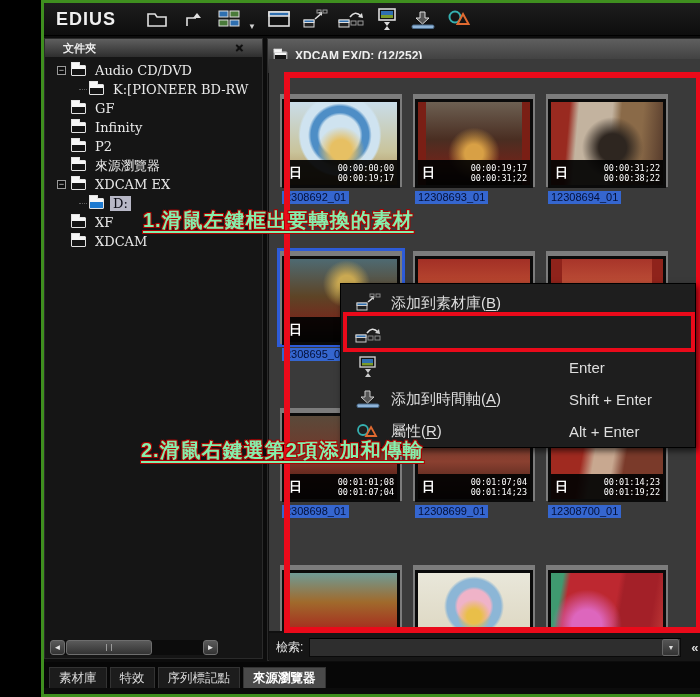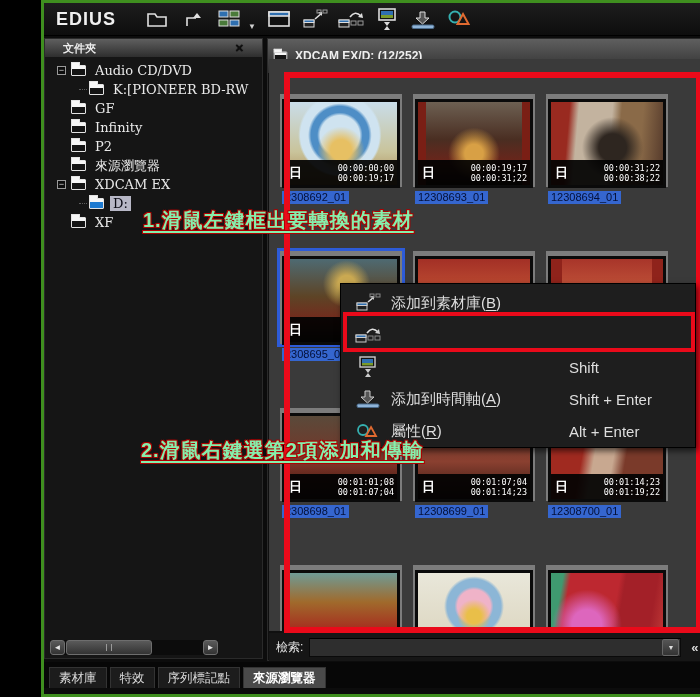--- a/index.html
+++ b/index.html
@@ -244,20 +244,25 @@
       <div class="trow lv1">
         <span class="stub"></span>
         <span class="folder blue"></span>
         <span class="tlabel sel">D:</span>
         </div>
       <div class="trow lv0">
         <span class="expsp"></span>
           <span class="folder"></span>
         <span class="tlabel">XF</span>
         </div>
+      <div class="trow lv0">
+        <span class="expsp"></span>
+          <span class="folder"></span>
+        <span class="tlabel">XDCAM</span>
+        </div>
     </div>
     <div id="side-hscroll">
       <span class="sbtn">◄</span>
       <span id="side-hthumb">
           <span class="grip"></span>
         </span>
       <span id="side-hgap"></span>
       <span class="sbtn right">►</span>
     </div>
   </div>
@@ -420,21 +425,21 @@
     <div class="mitem mrow">
       <span class="micon">
         <svg width="20" height="22">
             <rect x="2" y="1" width="15" height="10" fill="#111" stroke="#ccc" stroke-width="1.4"></rect>
           <rect x="4" y="3" width="11" height="4" fill="#2f6fb0"></rect>
             <rect x="4" y="7" width="11" height="2.5" fill="#7a9a2a"></rect>
           <path d="M7 13 h6 l-3 4 z" fill="#ccc"></path>
             <path d="M7 21 h6 l-3 -4 z" fill="#ccc"></path>
           </svg>
         </span>
-      <span class="mshort">Shift</span>
+      <span class="mshort">Enter</span>
       </div>
     <div class="mitem mrow">
       <span class="micon">
         <svg width="26" height="20">
             <path d="M10 2 h5 v6 h4 l-6.5 6 -6.5 -6 h4 z" fill="#555" stroke="#ccc"></path>
           <rect x="2" y="15" width="22" height="3.5" rx="1.5" fill="#8fb4d8" stroke="#4a6a8a"></rect>
           </svg>
         </span>
       <span class="mlabel">添加到時間軸(<u>A</u>)</span>
       <span class="mshort">Shift + Enter</span>

